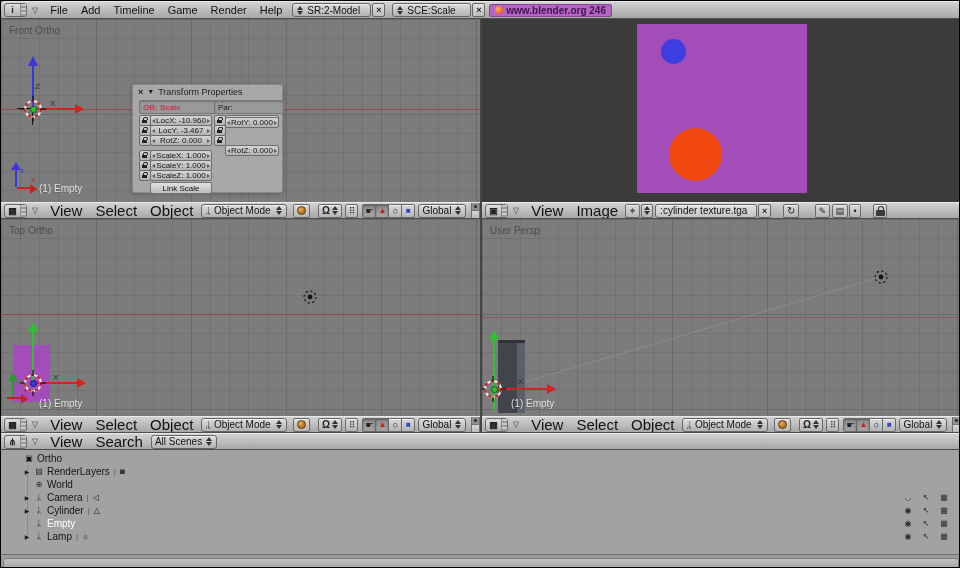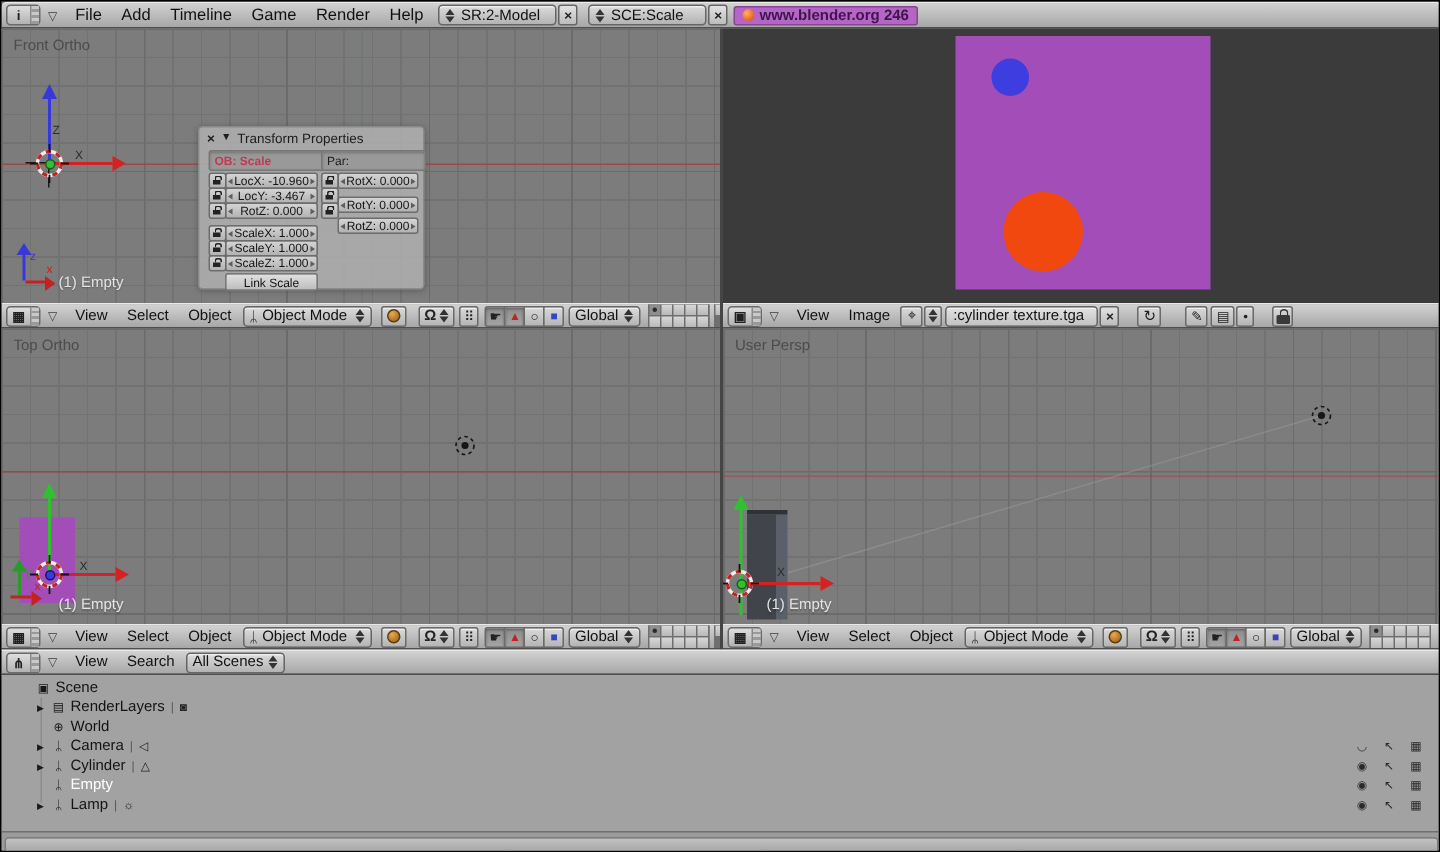--- a/index.html
+++ b/index.html
@@ -5,21 +5,21 @@
   html,body{margin:0;padding:0;background:#222;}
   #app{position:relative;width:960px;height:568px;overflow:hidden;
        font-family:"Liberation Sans",sans-serif;background:#7c7c7c;
        border:1px solid #000;box-sizing:border-box;}
   
   .hdr{position:absolute;display:flex;align-items:center;box-sizing:border-box;overflow:hidden;
        background:linear-gradient(#d2d2d2,#a7a7a7);
        border-top:1px solid #e9e9e9;border-bottom:1px solid #4f4f4f;}
   .hdr *{flex-shrink:0;box-sizing:border-box;}
   .menu{font-size:11px;color:#111;margin-left:13px;cursor:default;}
-  .menu.sm{font-size:10px;}
+  .menu.sm{font-size:15px;}
   .type-btn{display:flex;align-items:center;margin-left:3px;height:14px;border:1px solid #6a6a6a;
             border-radius:3px;background:linear-gradient(#dedede,#b2b2b2);}
   .type-btn .glyph{width:15px;text-align:center;font-size:9px;font-weight:bold;color:#222;line-height:12px;}
   .grip{width:6px;height:12px;border-left:1px solid #8a8a8a;
         background:repeating-linear-gradient(#c9c9c9 0 2px,#9a9a9a 2px 4px);}
   .collapse{margin-left:5px;font-size:8px;color:#3d3d3d;}
   .dd{display:flex;align-items:center;height:14px;border:1px solid #666;border-radius:3px;
       background:linear-gradient(#dcdcdc,#b3b3b3);font-size:10px;color:#111;padding:0 3px;
       box-shadow:inset 0 1px #eee;}
   .ud{display:flex;flex-direction:column;align-items:center;gap:1px;width:8px;}
@@ -216,21 +216,21 @@
     <div class="pfield" style="left:81px;top:15px;width:62px">Par:</div>
     <div class="minilock" style="left:6px;top:30px"></div>
     <div class="numf" style="left:17px;top:30px;width:60px">LocX: -10.960</div>
     <div class="minilock" style="left:6px;top:40px"></div>
     <div class="numf" style="left:17px;top:40px;width:60px">LocY: -3.467</div>
     <div class="minilock" style="left:6px;top:50px"></div>
     <div class="numf" style="left:17px;top:50px;width:60px">RotZ: 0.000</div>
     <div class="minilock" style="left:81px;top:30px"></div>
     <div class="numf" style="left:92px;top:30px;width:52px">RotX: 0.000</div>
     <div class="minilock" style="left:81px;top:40px"></div>
-    <div class="numf" style="left:92px;top:46px;width:52px">RotY: 0.000</div>
+    <div class="numf" style="left:92px;top:32px;width:52px">RotY: 0.000</div>
     <div class="minilock" style="left:81px;top:50px"></div>
     <div class="numf" style="left:92px;top:60px;width:52px">RotZ: 0.000</div>
     <div class="minilock" style="left:6px;top:65px"></div>
     <div class="numf" style="left:17px;top:65px;width:60px">ScaleX: 1.000</div>
     <div class="minilock" style="left:6px;top:75px"></div>
     <div class="numf" style="left:17px;top:75px;width:60px">ScaleY: 1.000</div>
     <div class="minilock" style="left:6px;top:85px"></div>
     <div class="numf" style="left:17px;top:85px;width:60px">ScaleZ: 1.000</div>
     <div class="pbtn" style="left:17px;top:97px;width:60px">Link Scale</div>
   </div>
@@ -556,21 +556,21 @@
           <i class="dn"></i>
         </span>
     </div>
   </div>
   <div id="outliner-content">
     <div id="otree"></div>
     <div id="outliner-rows" style="padding-top:2px">
         <div class="orow" style="padding-left: 12px;">
           <span class="oexp"></span>
           <span class="oicn">▣</span>
-          <span class="olbl">Scene</span>
+          <span class="olbl">Ortho</span>
         </div>
         <div class="orow" style="padding-left: 22px;">
           <span class="oexp">▶</span>
           <span class="oicn">▤</span>
           <span class="olbl">RenderLayers</span>
           <span class="osep">|</span>
           <span class="osuf">◙</span>
         </div>
         <div class="orow" style="padding-left: 22px;">
           <span class="oexp"></span>

